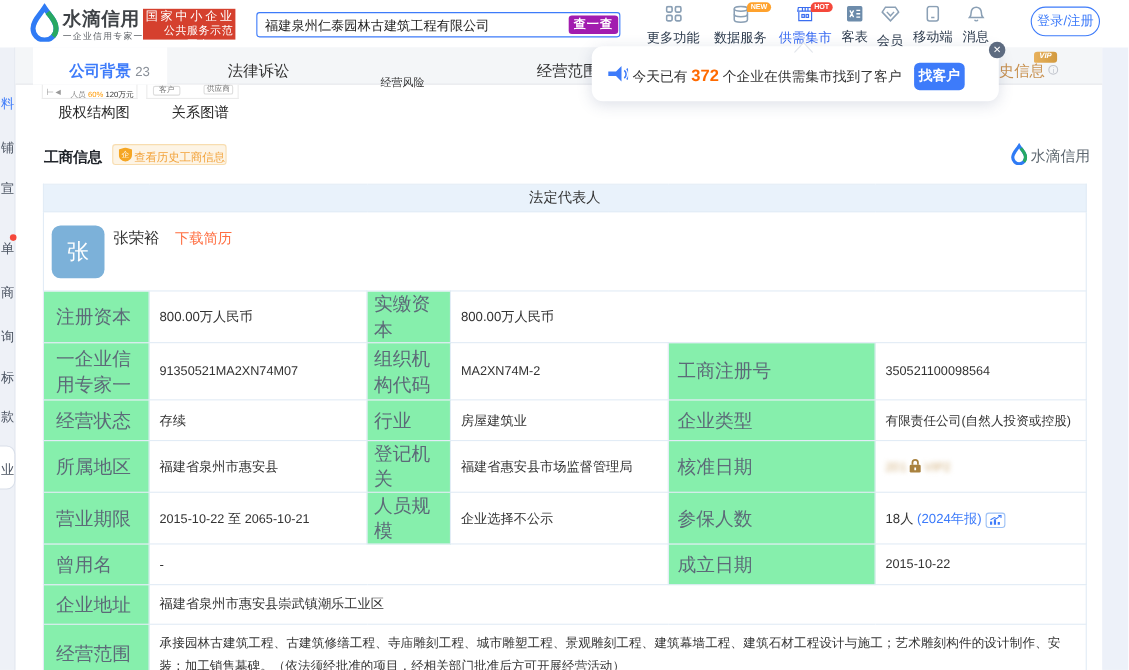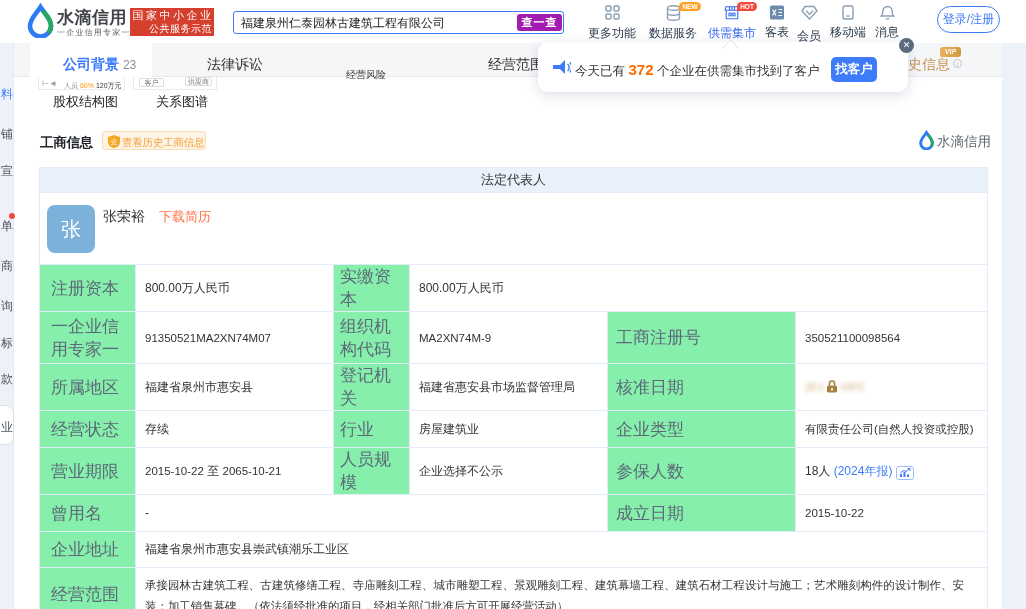--- a/index.html
+++ b/index.html
@@ -187,43 +187,43 @@
     <tr style="height:37px;">
           <td class="l p1">注册资本</td>
           <td class="v">800.00万人民币</td>
           <td class="l p3">实缴资本</td>
           <td class="v" colspan="3">800.00万人民币</td>
         </tr>
     <tr style="height:52px;">
           <td class="l p1">一企业信用专家一</td>
           <td class="v num">91350521MA2XN74M07</td>
           <td class="l p3">组织机构代码</td>
-          <td class="v num">MA2XN74M-9</td>
+          <td class="v num">MA2XN74M-2</td>
           <td class="l p5">工商注册号</td>
           <td class="v num">350521100098564</td>
+        </tr>
+    <tr style="height:37px;">
+          <td class="l p1">经营状态</td>
+          <td class="v">存续</td>
+          <td class="l p3">行业</td>
+          <td class="v">房屋建筑业</td>
+          <td class="l p5">企业类型</td>
+          <td class="v" style="font-size:11.5px;white-space:nowrap;">有限责任公司(自然人投资或控股)</td>
         </tr>
     <tr style="height:37px;">
           <td class="l p1">所属地区</td>
           <td class="v">福建省泉州市惠安县</td>
           <td class="l p3">登记机关</td>
           <td class="v">福建省惠安县市场监督管理局</td>
           <td class="l p5">核准日期</td>
           <td class="v"><span style="filter:blur(2.2px);color:#cfac77;font-size:11px;">20 1</span><svg style="vertical-align:-2px;margin:0 2px;" width="12" height="13" viewBox="0 0 12 13">
               <rect x="1" y="5.5" width="10" height="7" rx="1.2" fill="#a9823f"></rect>
               <path d="M3.5 5.5 V3.5 a2.5 2.5 0 0 1 5 0 V5.5" fill="none" stroke="#a9823f" stroke-width="1.6"></path>
               <rect x="5.2" y="8" width="1.6" height="2.5" fill="#fff"></rect>
             </svg><span style="filter:blur(2.2px);color:#cfac77;font-size:11px;">VIP2</span></td>
-        </tr>
-    <tr style="height:37px;">
-          <td class="l p1">经营状态</td>
-          <td class="v">存续</td>
-          <td class="l p3">行业</td>
-          <td class="v">房屋建筑业</td>
-          <td class="l p5">企业类型</td>
-          <td class="v" style="font-size:11.5px;white-space:nowrap;">有限责任公司(自然人投资或控股)</td>
         </tr>
     <tr style="height:37px;">
           <td class="l p1">营业期限</td>
           <td class="v"><span class="num">2015-10-22</span> 至 <span class="num">2065-10-21</span></td>
           <td class="l p3">人员规模</td>
           <td class="v">企业选择不公示</td>
           <td class="l p5">参保人数</td>
           <td class="v">18人 <span style="color:#3d7bfa;">(2024年报)</span><span style="display:inline-block;vertical-align:-3px;margin-left:4px;width:18px;height:14px;border:1px solid #9cc0f5;border-radius:3px;text-align:center;"><svg width="12" height="10" viewBox="0 0 12 10">
                 <path d="M1 9 V6 h2 v3 M4.5 9 V4 h2 v5 M8 9 V6.5 h2 v2.5" fill="#3d7bfa"></path>
                 <path d="M1.5 4.5 L5 2.5 L7 3.5 L10.5 0.8" stroke="#3d7bfa" stroke-width="1" fill="none"></path>

